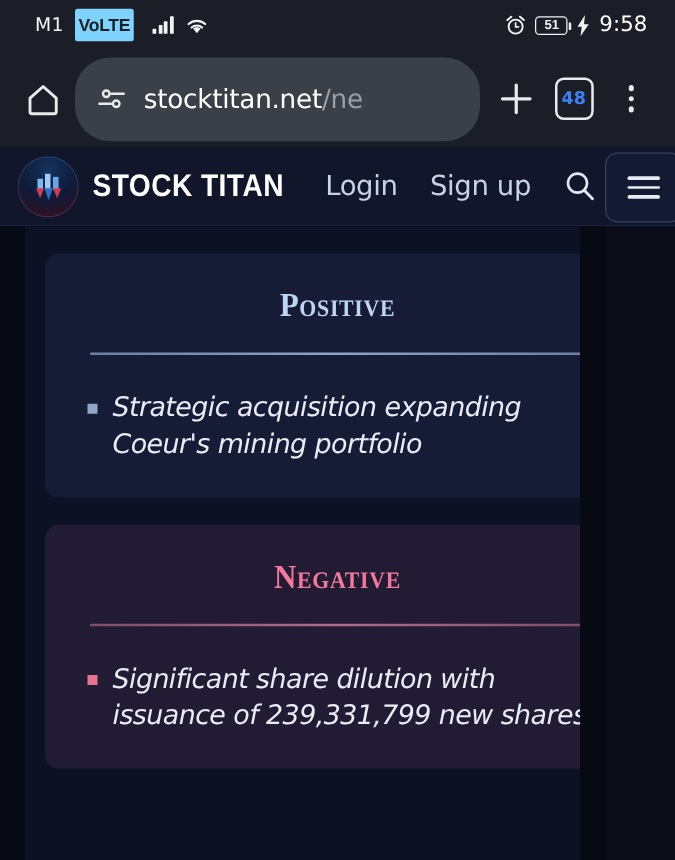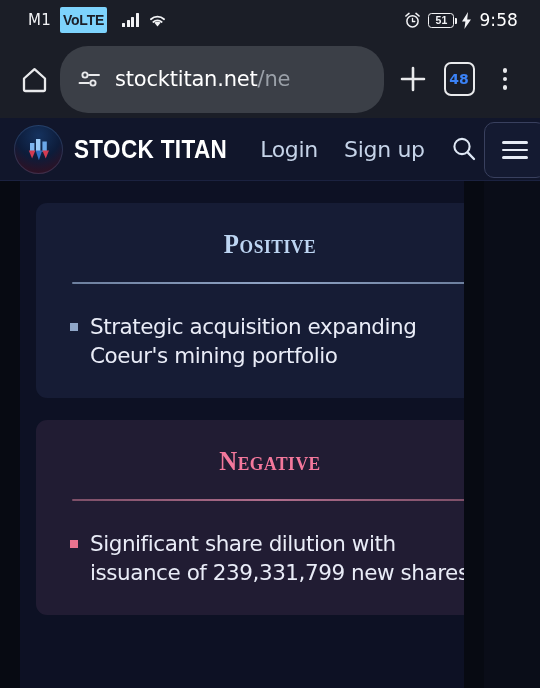--- a/index.html
+++ b/index.html
@@ -111,21 +111,21 @@
     font-variant:small-caps; letter-spacing:.6px;
     transform:scaleX(.92);
   }
   .card.positive .cardtitle{ color:#bdd5f2; }
   .card.negative .cardtitle{ color:#f4789c; }
 
   .divider{ height:2px; margin:22px 36px 0 36px; border-radius:2px; }
   .card.positive .divider{ background:linear-gradient(90deg,#6d7f9e,#8fa3c4 50%,#6d7f9e); }
   .card.negative .divider{ background:linear-gradient(90deg,#7d4f68,#b06d8c 50%,#7d4f68); }
 
-  ul.bullets{ list-style:none; margin:28px 26px 0 34px; }
+  ul.bullets{ list-style:none; margin:28px 26px 0 34px;font-style:italic; }
   ul.bullets li{
     position:relative; padding-left:20px; margin-bottom:4px;
     font-size:21.5px; line-height:29px; color:#e9ecf7;
     font-family:"DejaVu Sans", sans-serif; letter-spacing:-.45px;
   }
   ul.bullets li:before{
     content:""; position:absolute; left:0; top:11px; width:8px; height:8px;
   }
   .card.positive ul.bullets li:before{ background:#8fa6c8; }
   .card.negative ul.bullets li:before{ background:#e8738f; }

